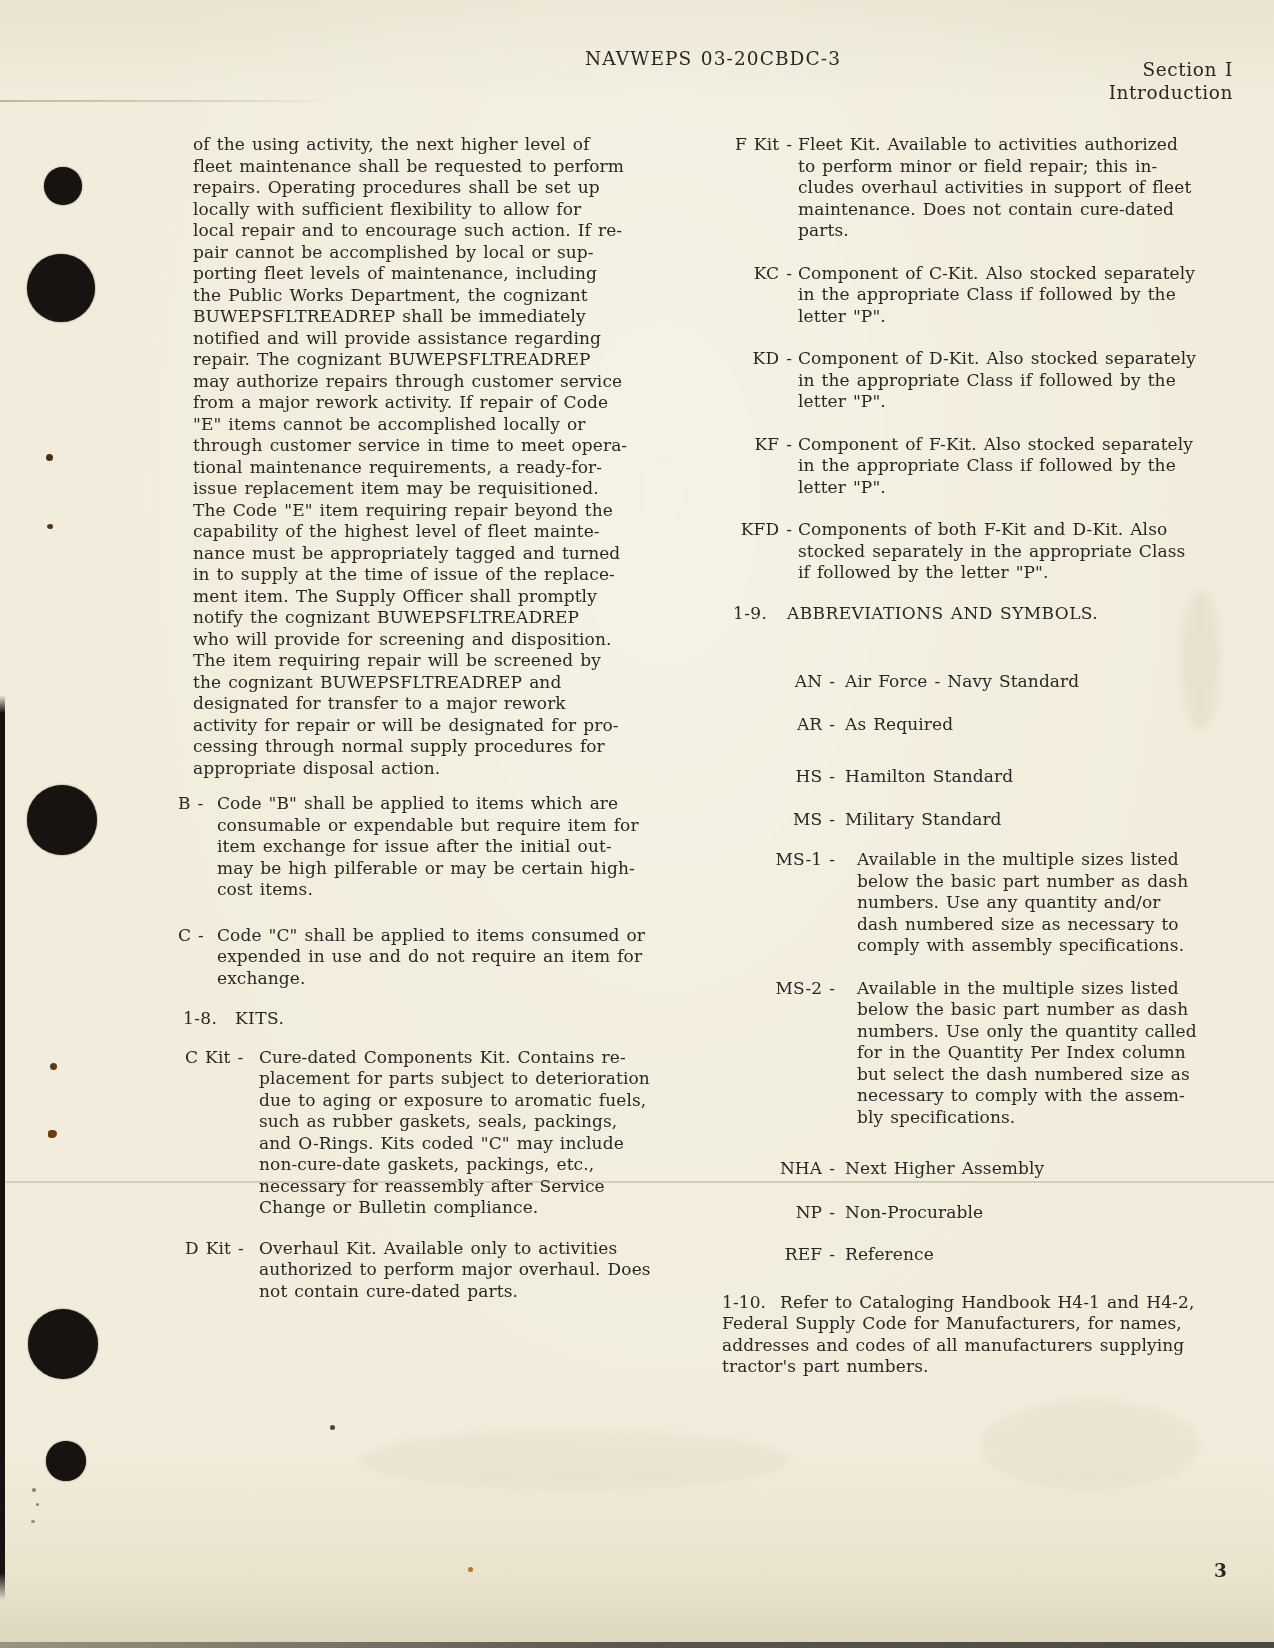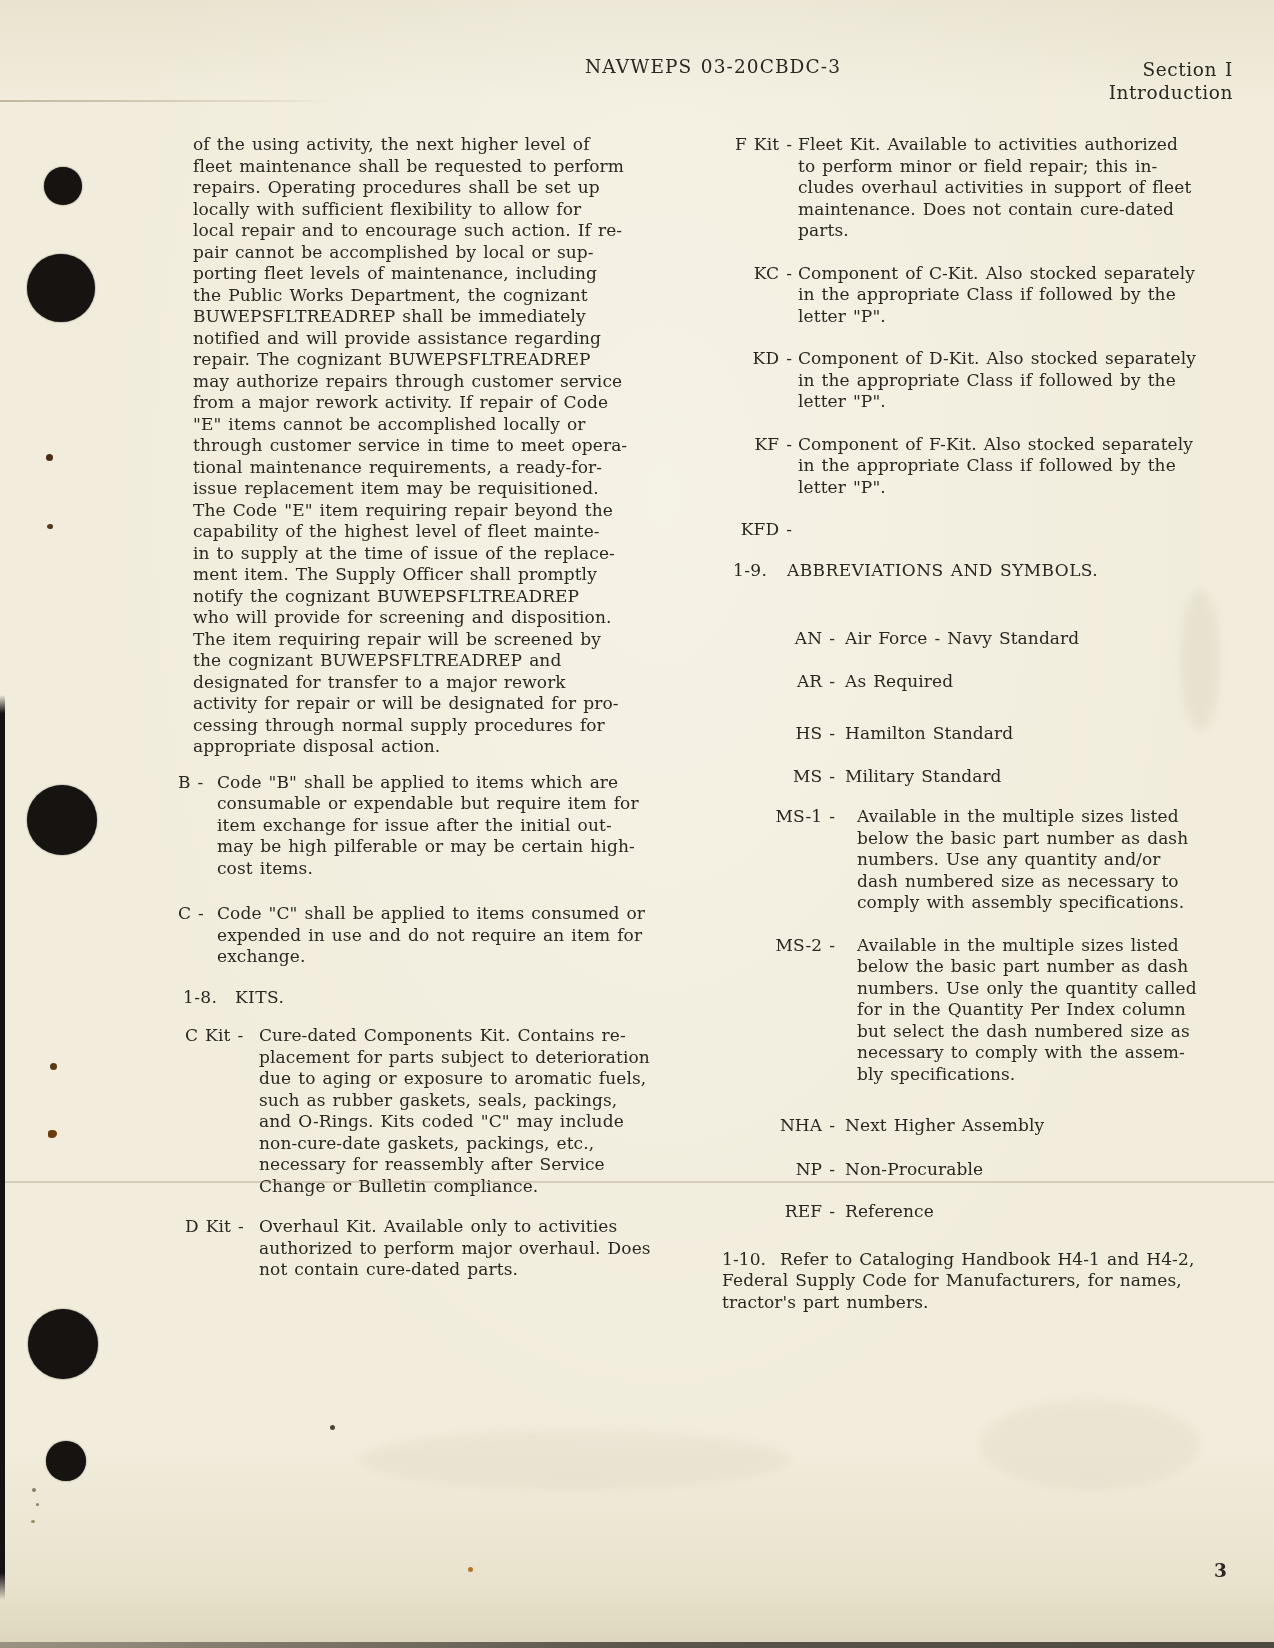--- a/index.html
+++ b/index.html
@@ -21,21 +21,21 @@
       radial-gradient(ellipse at 52% 30%, rgba(255,255,255,0.30), rgba(255,255,255,0) 62%),
       linear-gradient(180deg,#e9e3cf 0%,var(--paper) 6%,var(--paper) 88%,#e9e3cd 96%,#ddd6bd 100%);
     font-size:17px;
     line-height:21.5px;
     word-spacing:1.5px;
     letter-spacing:0.1px;
   }
   .line{white-space:pre;}
   
   .doc-number{
-    position:absolute;left:585px;top:56px;
+    position:absolute;left:585px;top:48px;
     font-size:18.5px;letter-spacing:1.1px;white-space:pre;
   }
   .section-header{
     position:absolute;right:41px;top:58px;
     text-align:right;font-size:18.5px;line-height:23px;letter-spacing:0.6px;
   }
   
   .col{position:absolute;top:134px;}
   .col-left{left:178px;width:505px;}
   .col-right{left:722px;width:523px;}
@@ -98,20 +98,21 @@
         <div class="line">notified and will provide assistance regarding</div>
         <div class="line">repair. The cognizant BUWEPSFLTREADREP</div>
         <div class="line">may authorize repairs through customer service</div>
         <div class="line">from a major rework activity. If repair of Code</div>
         <div class="line">"E" items cannot be accomplished locally or</div>
         <div class="line">through customer service in time to meet opera-</div>
         <div class="line">tional maintenance requirements, a ready-for-</div>
         <div class="line">issue replacement item may be requisitioned.</div>
         <div class="line">The Code "E" item requiring repair beyond the</div>
         <div class="line">capability of the highest level of fleet mainte-</div>
+        <div class="line">nance must be appropriately tagged and turned</div>
         <div class="line">in to supply at the time of issue of the replace-</div>
         <div class="line">ment item. The Supply Officer shall promptly</div>
         <div class="line">notify the cognizant BUWEPSFLTREADREP</div>
         <div class="line">who will provide for screening and disposition.</div>
         <div class="line">The item requiring repair will be screened by</div>
         <div class="line">the cognizant BUWEPSFLTREADREP and</div>
         <div class="line">designated for transfer to a major rework</div>
         <div class="line">activity for repair or will be designated for pro-</div>
         <div class="line">cessing through normal supply procedures for</div>
         <div class="line">appropriate disposal action.</div>
@@ -203,20 +204,25 @@
       <span class="hang-label lbl-kitR">KF -</span>
       <div class="hang-body kitR-body">
           <div class="line">Component of F-Kit. Also stocked separately</div>
           <div class="line">in the appropriate Class if followed by the</div>
           <div class="line">letter "P".</div>
         </div>
     </div>
 
     <div class="hang" style="margin-top:21px">
       <span class="hang-label lbl-kitR">KFD -</span>
+      <div class="hang-body kitR-body">
+          <div class="line">Components of both F-Kit and D-Kit. Also</div>
+          <div class="line">stocked separately in the appropriate Class</div>
+          <div class="line">if followed by the letter "P".</div>
+        </div>
     </div>
 
     <div class="hang heading" style="margin-top:19px">
       <span class="hang-label lbl-19">1-9.</span>
       <div class="hang-body">ABBREVIATIONS AND SYMBOLS.</div>
     </div>
 
     <div class="hang" style="margin-top:47px">
       <span class="abbr-term">AN -</span>
       <div class="abbr-body">
@@ -278,20 +284,21 @@
     <div class="hang" style="margin-top:21px">
       <span class="abbr-term">REF -</span>
       <div class="abbr-body">
           <div class="line">Reference</div>
         </div>
     </div>
 
     <div class="para" style="margin-top:26px">
         <div class="line">1-10.  Refer to Cataloging Handbook H4-1 and H4-2,</div>
         <div class="line">Federal Supply Code for Manufacturers, for names,</div>
+        <div class="line">addresses and codes of all manufacturers supplying</div>
         <div class="line">tractor's part numbers.</div>
       </div>
   </div>
 
   <div class="page-number">3</div>
 
   <div class="dot dot-black" style="left:44px;top:167px;width:38px;height:38px;"></div>
   <div class="dot dot-black" style="left:27px;top:254px;width:68px;height:68px;"></div>
   <div class="dot" style="left:46px;top:454px;width:7px;height:7px;background:#4a2e14;"></div>
   <div class="dot" style="left:47px;top:524px;width:6px;height:5px;background:#55381b;border-radius:60% 40% 55% 45%;"></div>

